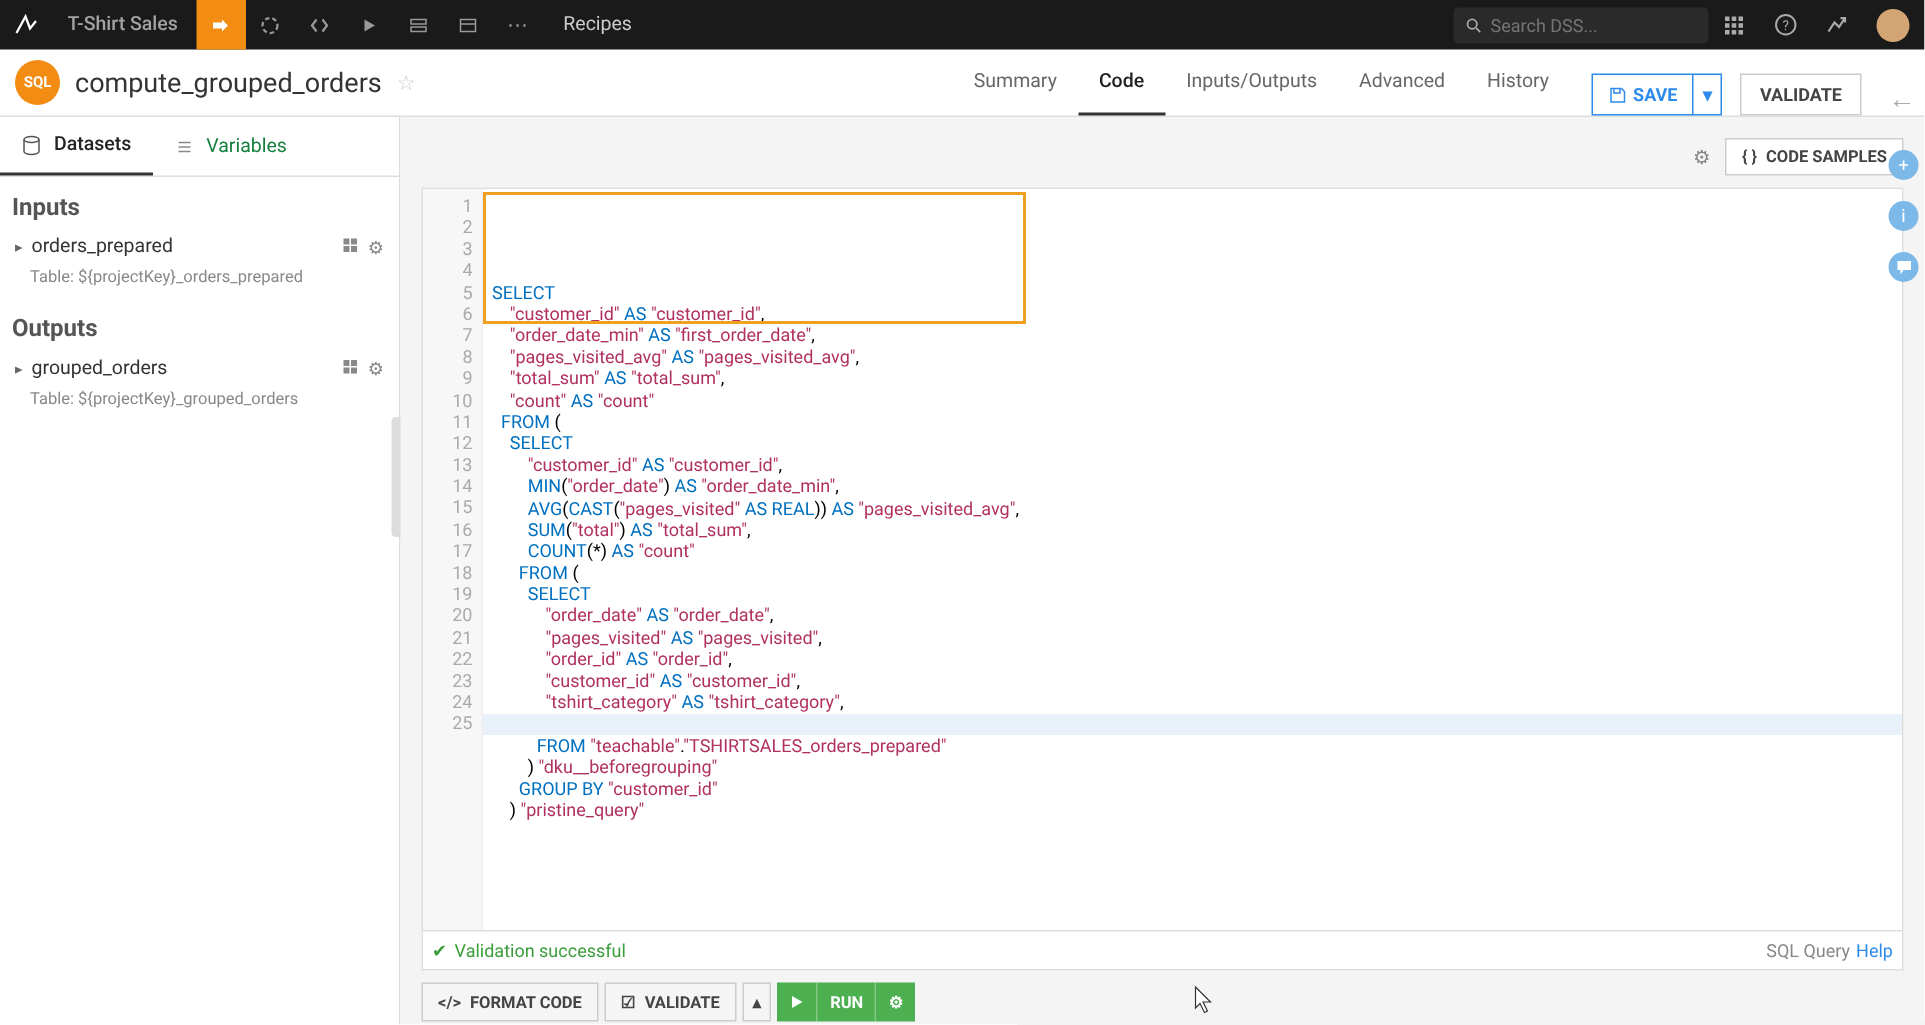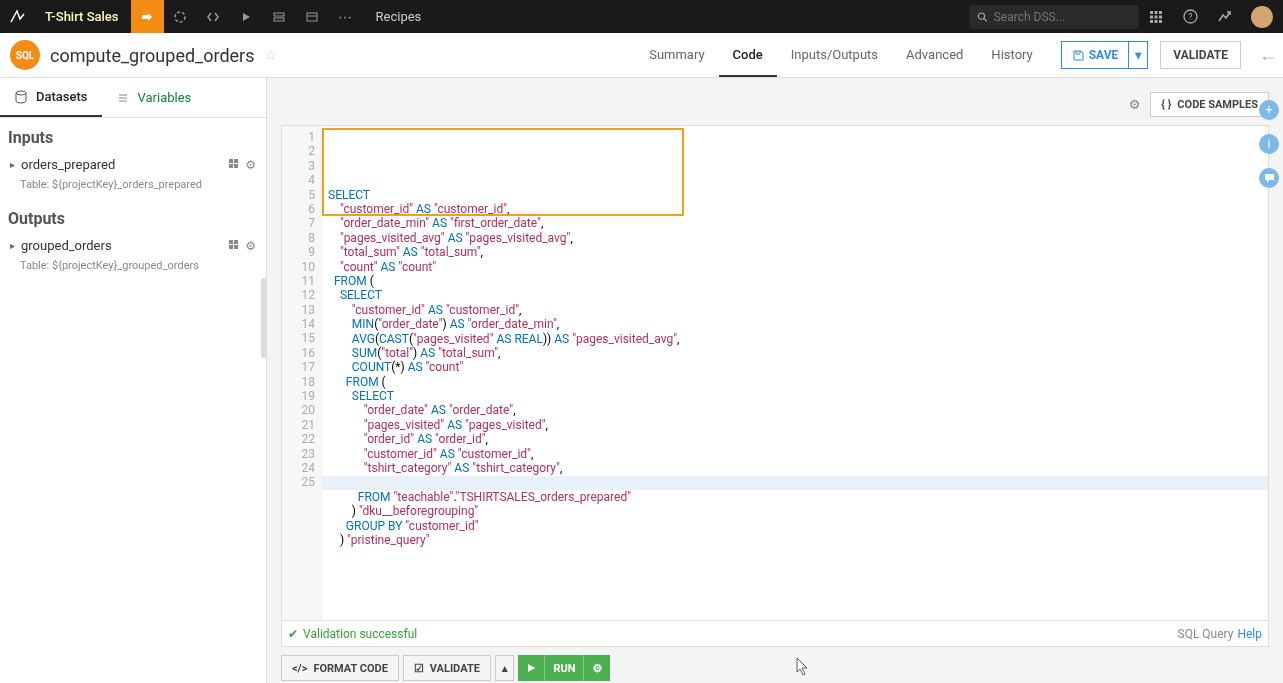--- a/index.html
+++ b/index.html
@@ -1,36 +1,36 @@
 <!DOCTYPE html>
 <html><head>
 <meta charset="utf-8">
 <style>
 * { margin: 0; padding: 0; box-sizing: border-box; font-family: -apple-system, BlinkMacSystemFont, "Segoe UI", Roboto, sans-serif; }
 body { width: 1283px; height: 683px; overflow: hidden; background: #fff; }
 
 
 .topbar { height: 33px; background: #1a1a1a; display: flex; align-items: center; color: #ccc; font-size: 13px; }
 .topbar-logo { width: 33px; height: 33px; display: flex; align-items: center; justify-content: center; font-size: 18px; color: #fff; }
-.topbar-project { padding: 0 12px; color: #fef9c3; font-weight: 500; }
+.topbar-project { padding: 0 12px; color: #a3a3a3; font-weight: 500; }
 .topbar-btn { width: 33px; height: 33px; display: flex; align-items: center; justify-content: center; color: #999; cursor: pointer; font-size: 14px; }
 .topbar-btn.active { background: #f28c13; color: #fff; }
 .topbar-breadcrumb { padding: 0 14px; color: #ccc; }
 .topbar-spacer { flex: 1; }
 .topbar-search { display: flex; align-items: center; background: #2a2a2a; border-radius: 3px; padding: 4px 8px; width: 170px; height: 24px; }
 .topbar-search input { background: transparent; border: none; color: #ccc; font-size: 12px; outline: none; width: 100%; margin-left: 6px; }
 .topbar-right-icon { width: 34px; height: 33px; display: flex; align-items: center; justify-content: center; color: #aaa; cursor: pointer; }
 .avatar { width: 22px; height: 22px; border-radius: 50%; background: #d4a574; margin: 0 10px; }
 
 
 .titlebar { height: 45px; display: flex; align-items: center; border-bottom: 1px solid #ddd; padding-left: 10px; }
 .sql-badge { width: 30px; height: 30px; background: #f28c13; border-radius: 50%; color: #fff; font-size: 10px; font-weight: bold; display: flex; align-items: center; justify-content: center; margin-right: 10px; }
 .recipe-name { font-size: 18px; color: #333; font-weight: 400; }
 .recipe-star { margin-left: 10px; color: #ccc; font-size: 14px; }
-.titlebar-tabs { margin-left: auto; display: flex; align-items: center; height: 100%; }
+.titlebar-tabs { margin-left: auto; display: flex; align-items: flex-end; height: 100%; }
 .title-tab { padding: 0 14px; font-size: 13px; color: #666; height: 100%; display: flex; align-items: center; cursor: pointer; border-bottom: 2px solid transparent; }
 .title-tab.active { color: #222; border-bottom: 2px solid #333; font-weight: 500; }
 .save-btn { margin-left: 14px; height: 28px; border: 1px solid #2d8ceb; color: #2d8ceb; display: flex; align-items: center; font-size: 12px; font-weight: bold; cursor: pointer; }
 .save-main { padding: 0 10px; display: flex; align-items: center; gap: 5px; }
 .save-caret { border-left: 1px solid #2d8ceb; padding: 0 6px; height: 100%; display: flex; align-items: center; }
 .actions-btn { margin: 0 12px; height: 28px; border: 1px solid #ccc; padding: 0 12px; font-size: 12px; font-weight: bold; color: #444; display: flex; align-items: center; cursor: pointer; }
 .back-arrow { width: 30px; display: flex; align-items: center; justify-content: center; color: #aaa; font-size: 18px; }
 
 
 .main { display: flex; height: calc(100% - 78px); }

